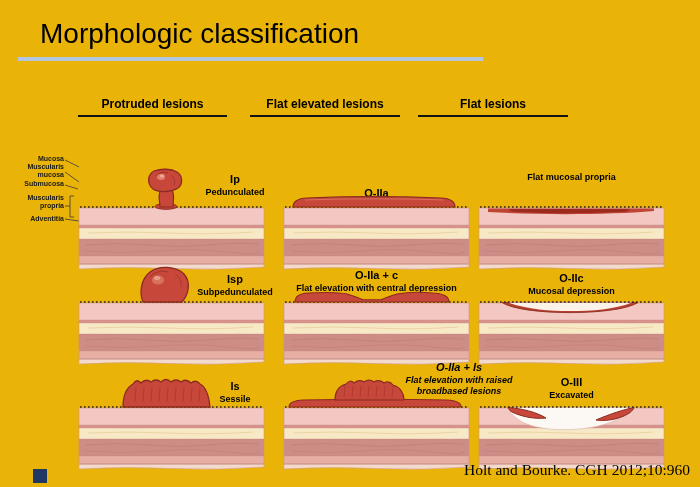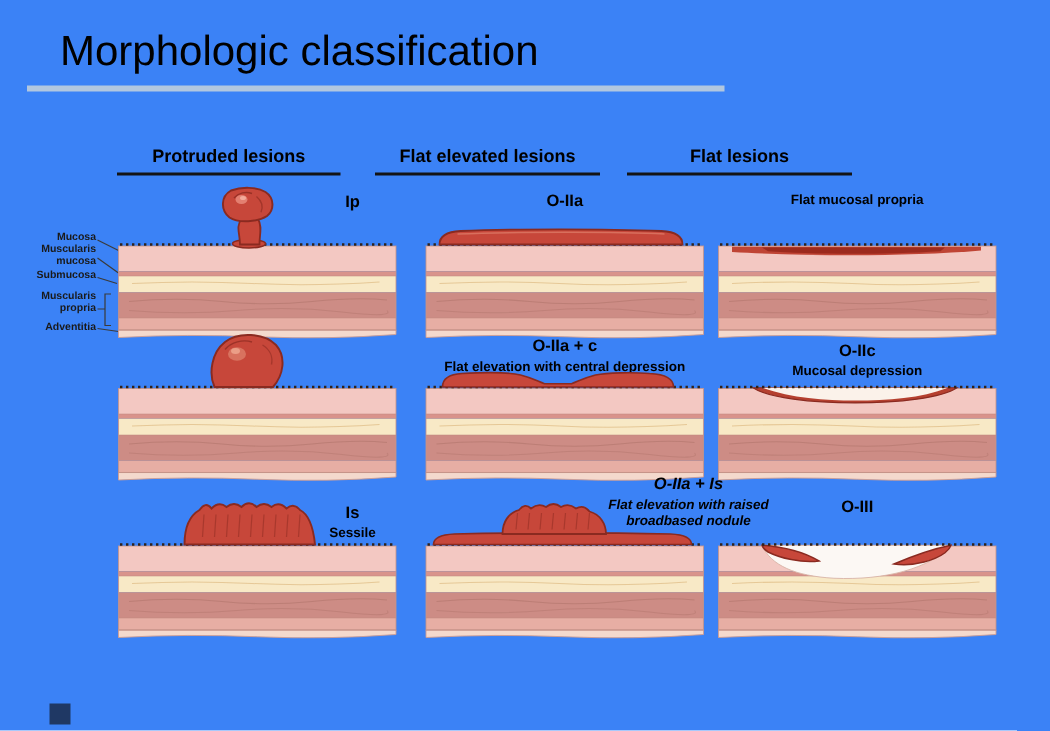--- a/index.html
+++ b/index.html
@@ -1,39 +1,39 @@
 <!DOCTYPE html>
 <html><head>
 <meta charset="utf-8">
 <style>
   html,body{margin:0;padding:0;background:#fff;}
-  .stage{position:relative;width:700px;height:487px;background:#3b82f6;overflow:hidden;
+  .stage{position:relative;width:700px;height:487px;background:#eab308;overflow:hidden;
          font-family:"Liberation Sans",sans-serif;color:#000;}
   .title{position:absolute;left:40px;top:18px;font-size:28px;font-weight:400;letter-spacing:0;}
   .accent-bar{position:absolute;left:18px;top:57px;width:465px;height:4px;}
   .col-header{position:absolute;top:97px;font-size:12px;font-weight:700;text-align:center;
               padding-bottom:4px;border-bottom:2.4px solid #141414;}
   .ch0{left:78px;width:149px;}
   .ch1{left:250px;width:150px;}
   .ch2{left:418px;width:150px;}
   .layer-label{position:absolute;left:12px;width:52px;text-align:right;
                font-size:7px;font-weight:700;line-height:1.15;color:#1a1a1a;}
   .ll0{top:155px}.ll1{top:163px}.ll2{top:180px}.ll3{top:194px}.ll4{top:215px}
   .leader-svg{position:absolute;left:0;top:0;pointer-events:none;}
-  .panel{position:absolute;width:187px;height:104px;}
+  .panel{position:absolute;width:187px;height:104px;margin-top:44px;}
   .prow0{top:125px}.prow1{top:220px}.prow2{top:325px}
   .pcol0{left:78px}.pcol1{left:283px}.pcol2{left:478px}
   .panel svg{position:absolute;left:0;top:0;overflow:visible;}
   .plabel{position:absolute;text-align:center;line-height:1.25;}
   .plabel .code{font-size:11px;font-weight:700;}
   .plabel .desc{font-size:9px;font-weight:700;}
   .pl-side{left:92px;width:130px;}
   .pl-center{left:-5px;right:-5px;}
   .p0 .plabel{top:4px}.p3 .plabel{top:9px}.p6 .plabel{top:11px}
-  .p1 .plabel{top:3px}.p2 .plabel{top:3px}.p4 .plabel{top:5px}.p5 .plabel{top:8px}.p8 .plabel{top:7px}
+  .p1 .plabel{top:18px}.p2 .plabel{top:3px}.p4 .plabel{top:5px}.p5 .plabel{top:8px}.p8 .plabel{top:7px}
   .p7 .plabel{top:-8px;left:112px;right:auto;width:128px;font-style:italic;}
   .citation{position:absolute;right:10px;top:461px;font-family:"Liberation Serif",serif;
             font-size:15.5px;}
   .footer-square{position:absolute;left:33px;top:469px;width:14px;height:14px;}
 </style>
 </head>
 <body>
 
 <div class="stage">
 
@@ -56,20 +56,21 @@
       <path d="M65,172 L79,182"></path>
       <path d="M65,185 L78,189"></path>
       <path d="M74,196 L70,196 L70,217 L74,217 M70,206 L65,206"></path>
       <path d="M65,219 L79,221"></path>
     </g>
   </svg>
 
   <div class="panel prow0 pcol0 p0">
     <div class="plabel pl-side">
       <div class="code">Ip</div>
+        <div class="desc">Pedunculated</div>
     </div>
     <svg width="187" height="104" viewBox="0 0 187 104">
         <rect x="1" y="39" width="185" height="17" fill="#f3c8c2"></rect>
         <rect x="1" y="56" width="185" height="3" fill="#d9938b"></rect>
         <rect x="1" y="59" width="185" height="11" fill="#f8e9c6"></rect>
         <rect x="1" y="70" width="185" height="17" fill="#cd8c85"></rect>
         <rect x="1" y="87" width="185" height="8" fill="#e7aea4"></rect>
         <path d="M1,95 L186,95 L186,98 Q140.25,101.5 93.5,99.5 Q46.75,97.5 1,100 Z" fill="#f4d9cd" stroke="#cf9d92" stroke-width="0.6"></path>
         <line x1="1" y1="56" x2="186" y2="56" stroke="#c08a80" stroke-width="0.5" opacity="0.7"></line>
         <line x1="1" y1="59" x2="186" y2="59" stroke="#c08a80" stroke-width="0.5" opacity="0.7"></line>
@@ -137,20 +138,24 @@
         <path d="M8,82 Q45,85 80,82 T150,83 T180,82" fill="none" stroke="#b87a72" stroke-width="0.7" opacity="0.6"></path>
         <path d="M10,64 Q50,62 90,64 T175,63" fill="none" stroke="#e3c491" stroke-width="0.7" opacity="0.9"></path>
         <rect x="1" y="39" width="185" height="56" fill="none" stroke="#c59488" stroke-width="0.7" opacity="0.8"></rect>
         <path d="M10,39.5 L176,39.5 L176,42 C130,46 60,46 10,43 Z" fill="#bf4434"></path>
         <path d="M30,40 L152,40 L149,42.5 C110,45 60,44.5 34,42.5 Z" fill="#95261a" opacity="0.85"></path>
         <line x1="2" y1="38" x2="185" y2="38" stroke="#30221a" stroke-width="1.6" stroke-dasharray="1.6 2.4"></line>
       </svg>
   </div>
 
   <div class="panel prow1 pcol0 p3">
+    <div class="plabel pl-side">
+      <div class="code">Isp</div>
+        <div class="desc">Subpedunculated</div>
+    </div>
     <svg width="187" height="104" viewBox="0 0 187 104">
         <rect x="1" y="39" width="185" height="17" fill="#f3c8c2"></rect>
         <rect x="1" y="56" width="185" height="3" fill="#d9938b"></rect>
         <rect x="1" y="59" width="185" height="11" fill="#f8e9c6"></rect>
         <rect x="1" y="70" width="185" height="17" fill="#cd8c85"></rect>
         <rect x="1" y="87" width="185" height="8" fill="#e7aea4"></rect>
         <path d="M1,95 L186,95 L186,98 Q140.25,101.5 93.5,99.5 Q46.75,97.5 1,100 Z" fill="#f4d9cd" stroke="#cf9d92" stroke-width="0.6"></path>
         <line x1="1" y1="56" x2="186" y2="56" stroke="#c08a80" stroke-width="0.5" opacity="0.7"></line>
         <line x1="1" y1="59" x2="186" y2="59" stroke="#c08a80" stroke-width="0.5" opacity="0.7"></line>
         <line x1="1" y1="70" x2="186" y2="70" stroke="#c08a80" stroke-width="0.5" opacity="0.7"></line>
@@ -253,21 +258,21 @@
         <rect x="1" y="39" width="185" height="56" fill="none" stroke="#c59488" stroke-width="0.7" opacity="0.8"></rect>
         <path d="M24,38.5 C44,52 140,52 160,38.5 Z" fill="#b5402f" stroke="#8a2a20" stroke-width="0.8"></path>
         <path d="M30,38.5 C50,45.5 72,47 92,47 C114,47 136,45.5 154,38.5 Z" fill="#fbf2ea"></path>
         <line x1="2" y1="38" x2="185" y2="38" stroke="#30221a" stroke-width="1.6" stroke-dasharray="1.6 2.4"></line>
       </svg>
   </div>
 
   <div class="panel prow2 pcol1 p7">
     <div class="plabel">
       <div class="code">O-IIa + Is</div>
-        <div class="desc">Flat elevation with raised broadbased nodule</div>
+        <div class="desc">Flat elevation with raised broadbased lesions</div>
     </div>
     <svg width="187" height="104" viewBox="0 0 187 104">
         <rect x="1" y="39" width="185" height="17" fill="#f3c8c2"></rect>
         <rect x="1" y="56" width="185" height="3" fill="#d9938b"></rect>
         <rect x="1" y="59" width="185" height="11" fill="#f8e9c6"></rect>
         <rect x="1" y="70" width="185" height="17" fill="#cd8c85"></rect>
         <rect x="1" y="87" width="185" height="8" fill="#e7aea4"></rect>
         <path d="M1,95 L186,95 L186,98 Q140.25,101.5 93.5,99.5 Q46.75,97.5 1,100 Z" fill="#f4d9cd" stroke="#cf9d92" stroke-width="0.6"></path>
         <line x1="1" y1="56" x2="186" y2="56" stroke="#c08a80" stroke-width="0.5" opacity="0.7"></line>
         <line x1="1" y1="59" x2="186" y2="59" stroke="#c08a80" stroke-width="0.5" opacity="0.7"></line>
@@ -287,20 +292,21 @@
         <line x1="86" y1="17" x2="85" y2="28" stroke="#8a2a20" stroke-width="0.8" opacity="0.5"></line>
         <line x1="94" y1="17" x2="93" y2="28" stroke="#8a2a20" stroke-width="0.8" opacity="0.5"></line>
         <line x1="102" y1="17" x2="101" y2="28" stroke="#8a2a20" stroke-width="0.8" opacity="0.5"></line>
         <line x1="110" y1="17" x2="109" y2="28" stroke="#8a2a20" stroke-width="0.8" opacity="0.5"></line>
       </svg>
   </div>
 
   <div class="panel prow2 pcol2 p8">
     <div class="plabel pl-center">
       <div class="code">O-III</div>
+        <div class="desc">Excavated</div>
     </div>
     <svg width="187" height="104" viewBox="0 0 187 104">
         <rect x="1" y="39" width="185" height="17" fill="#f3c8c2"></rect>
         <rect x="1" y="56" width="185" height="3" fill="#d9938b"></rect>
         <rect x="1" y="59" width="185" height="11" fill="#f8e9c6"></rect>
         <rect x="1" y="70" width="185" height="17" fill="#cd8c85"></rect>
         <rect x="1" y="87" width="185" height="8" fill="#e7aea4"></rect>
         <path d="M1,95 L186,95 L186,98 Q140.25,101.5 93.5,99.5 Q46.75,97.5 1,100 Z" fill="#f4d9cd" stroke="#cf9d92" stroke-width="0.6"></path>
         <line x1="1" y1="56" x2="186" y2="56" stroke="#c08a80" stroke-width="0.5" opacity="0.7"></line>
         <line x1="1" y1="59" x2="186" y2="59" stroke="#c08a80" stroke-width="0.5" opacity="0.7"></line>
@@ -311,14 +317,15 @@
         <path d="M8,82 Q45,85 80,82 T150,83 T180,82" fill="none" stroke="#b87a72" stroke-width="0.7" opacity="0.6"></path>
         <path d="M10,64 Q50,62 90,64 T175,63" fill="none" stroke="#e3c491" stroke-width="0.7" opacity="0.9"></path>
         <rect x="1" y="39" width="185" height="56" fill="none" stroke="#c59488" stroke-width="0.7" opacity="0.8"></rect>
         <path d="M30,38.5 C36,52 52,59 78,60.5 C112,62 142,54 156,38.5 Z" fill="#fcf8f4" stroke="#d8b3a6" stroke-width="0.6"></path>
         <path d="M30,38.5 C44,39.5 58,43 68,49 C56,50.5 42,47 34,43 C31.5,41.5 30.5,40 30,38.5 Z" fill="#c7473a" stroke="#8a2a20" stroke-width="1"></path>
         <path d="M156,38.5 C146,40.5 132,45 118,51 C132,53 146,48 152,43.5 C154.5,41.5 155.5,40 156,38.5 Z" fill="#c7473a" stroke="#8a2a20" stroke-width="1"></path>
         <line x1="2" y1="38" x2="185" y2="38" stroke="#30221a" stroke-width="1.6" stroke-dasharray="1.6 2.4"></line>
       </svg>
   </div>
 
+  <div class="citation">Holt and Bourke. CGH 2012;10:960</div>
   <div class="footer-square" style="background: rgb(31, 56, 100);"></div>
 </div>
 
 </body></html>

